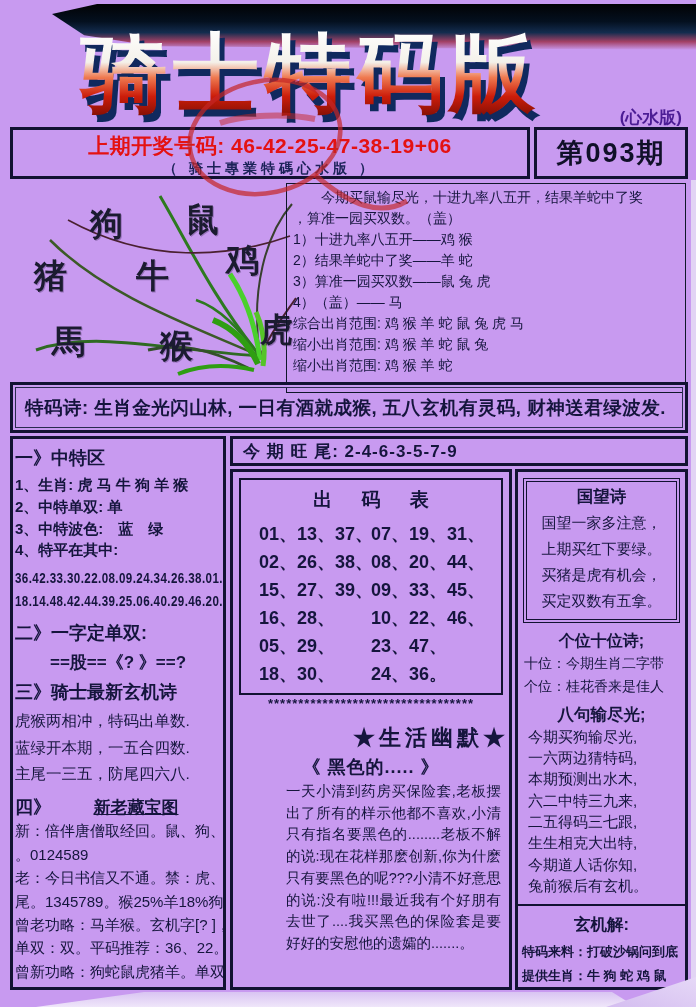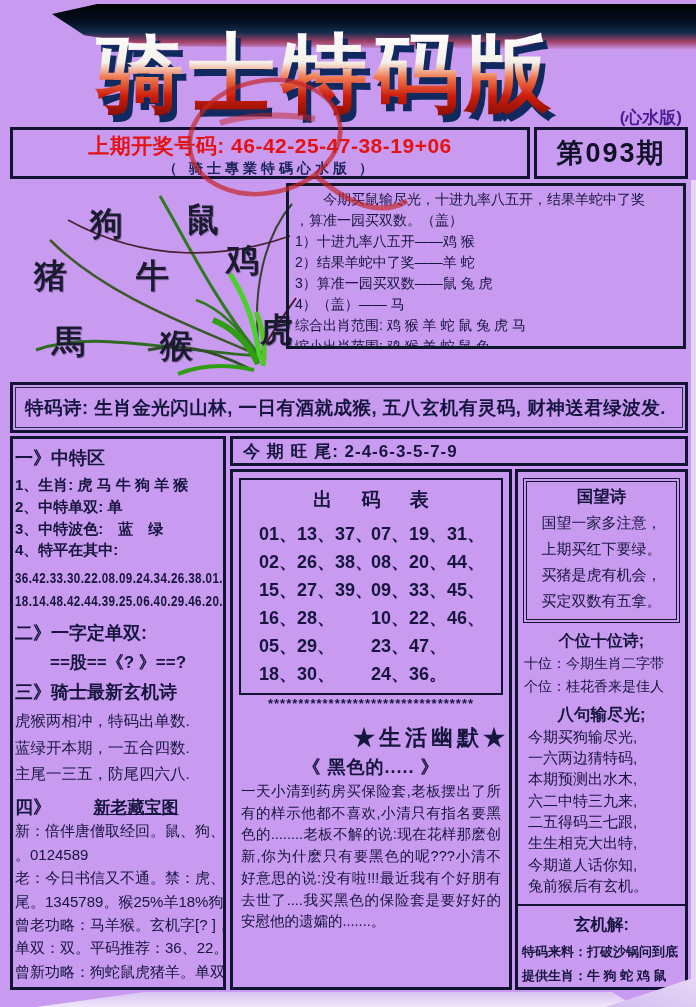--- a/index.html
+++ b/index.html
@@ -10,21 +10,21 @@
     font-family:"Liberation Sans", sans-serif; color:#15153d;
   }
   
   .top-banner {
     position:absolute; left:52px; top:4px; width:644px; height:46px;
     background:linear-gradient(180deg,#020204 0%,#04101f 38%,#132c4e 62%,#a34166 82%,rgba(200,154,240,0) 100%);
     clip-path:polygon(0 22%, 7% 0, 100% 0, 100% 100%, 16% 92%, 5% 68%);
   }
   
   .main-title {
-    position:absolute; left:60px; top:28px; width:534px; z-index:2;
+    position:absolute; left:44px; top:28px; width:534px; z-index:2;
     text-align:center; font-size:86px; font-weight:bold; letter-spacing:6px;
     line-height:1.05; white-space:nowrap;
     background:linear-gradient(180deg,#ffffff 0%,#f4f1ea 38%,#ef7a50 55%,#cc1d0a 76%,#7e0e04 100%);
     -webkit-background-clip:text; background-clip:text; color:transparent;
     filter:drop-shadow(5px 7px 0px #10295e);
   }
   .edition-note {
     position:absolute; right:14px; top:106px; z-index:2;
     font-size:17px; font-weight:bold; color:#4c1d95;
   }
@@ -42,22 +42,22 @@
   
   .plant-area { position:absolute; left:8px; top:178px; width:290px; height:206px; }
   .plant-svg { position:absolute; left:0; top:0; }
   .zchar { position:absolute; font-size:33px; font-weight:bold; color:#1b1b30; text-shadow:1px 1px 0 rgba(60,40,90,.35); }
   .z0{left:82px;  top:24px;}  .z1{left:178px; top:20px;}
   .z2{left:218px; top:60px;}  .z3{left:26px;  top:76px;}
   .z4{left:128px; top:76px;}  .z5{left:252px; top:130px;}
   .z6{left:44px;  top:142px;} .z7{left:152px; top:146px;}
   
   .intro-box {
-    position:absolute; left:286px; top:183px; width:400px; height:166px;
-    border:3px solid #0f172a; padding:3px 6px; overflow:hidden;
+    position:absolute; left:286px; top:183px; width:400px; height:210px;
+    border:1px solid #0f172a; padding:3px 6px; overflow:hidden;
   }
   .intro-line { font-size:14px; line-height:1.5; white-space:nowrap; font-weight:500; }
   
   .poem-band {
     position:absolute; left:10px; top:382px; width:678px; height:51px;
     border:3px solid #121232;
     box-shadow:inset 0 0 0 2px #c89af0, inset 0 0 0 3px #2a2a50;
     display:flex; align-items:center; padding-left:12px;
     font-size:18.5px; font-weight:bold; letter-spacing:0.5px; white-space:nowrap;
   }
@@ -90,21 +90,21 @@
   .mt6 { margin-top:6px; } .mt8 { margin-top:8px; }
   
   .table-box { margin:6px 6px 0; border:2px solid #121232; padding:2px 4px 4px; }
   .table-title { text-align:center; font-size:19px; font-weight:bold; letter-spacing:12px; padding-left:12px; margin:5px 0 8px; white-space:nowrap; }
   .num-row { display:flex; font-size:18px; font-weight:bold; line-height:1.55; }
   .num-l { width:50%; padding-left:14px; white-space:nowrap; }
   .num-r { flex:1; white-space:nowrap; }
   .stars { text-align:center; font-size:13px; font-weight:bold; letter-spacing:1px; white-space:nowrap; overflow:hidden; margin-top:1px; }
   .humor-title { text-align:right; font-size:22px; font-weight:bold; letter-spacing:4px; margin-top:12px; white-space:nowrap;margin-left:17px; }
   .humor-sub { text-align:center; font-size:18px; font-weight:bold; letter-spacing:1px; margin-top:2px; white-space:nowrap; }
-  .humor-text { font-size:14.5px; line-height:1.5; padding:2px 8px 0; text-align:justify; font-weight:500; }
+  .humor-text { font-size:14.5px; line-height:1.5; padding:2px 8px 0; text-align:justify; font-weight:500;margin-left:45px; }
   
   .gw-box { margin:6px 5px 0; border:4px double #121232; padding:2px 2px 5px; text-align:center; }
   .gw-title { font-size:16.5px; font-weight:bold; margin:2px 0; }
   .gw-line { font-size:15px; line-height:1.72; font-weight:500; white-space:nowrap; }
   .gewei-title { text-align:center; font-size:16px; font-weight:bold; margin-top:8px; white-space:nowrap; }
   .gewei-line { font-size:14px; line-height:1.65; padding-left:6px; white-space:nowrap; font-weight:500; }
   .baju-title { text-align:center; font-size:16.5px; font-weight:bold; margin-top:6px; white-space:nowrap; }
   .baju-line { font-size:15px; line-height:1.42; padding-left:10px; white-space:nowrap; font-weight:500; }
   .xuanji { border-top:2px solid #121232; margin-top:8px; flex:1; }
   .xuanji-title { text-align:center; font-size:16.5px; font-weight:bold; margin:8px 0 4px; }

